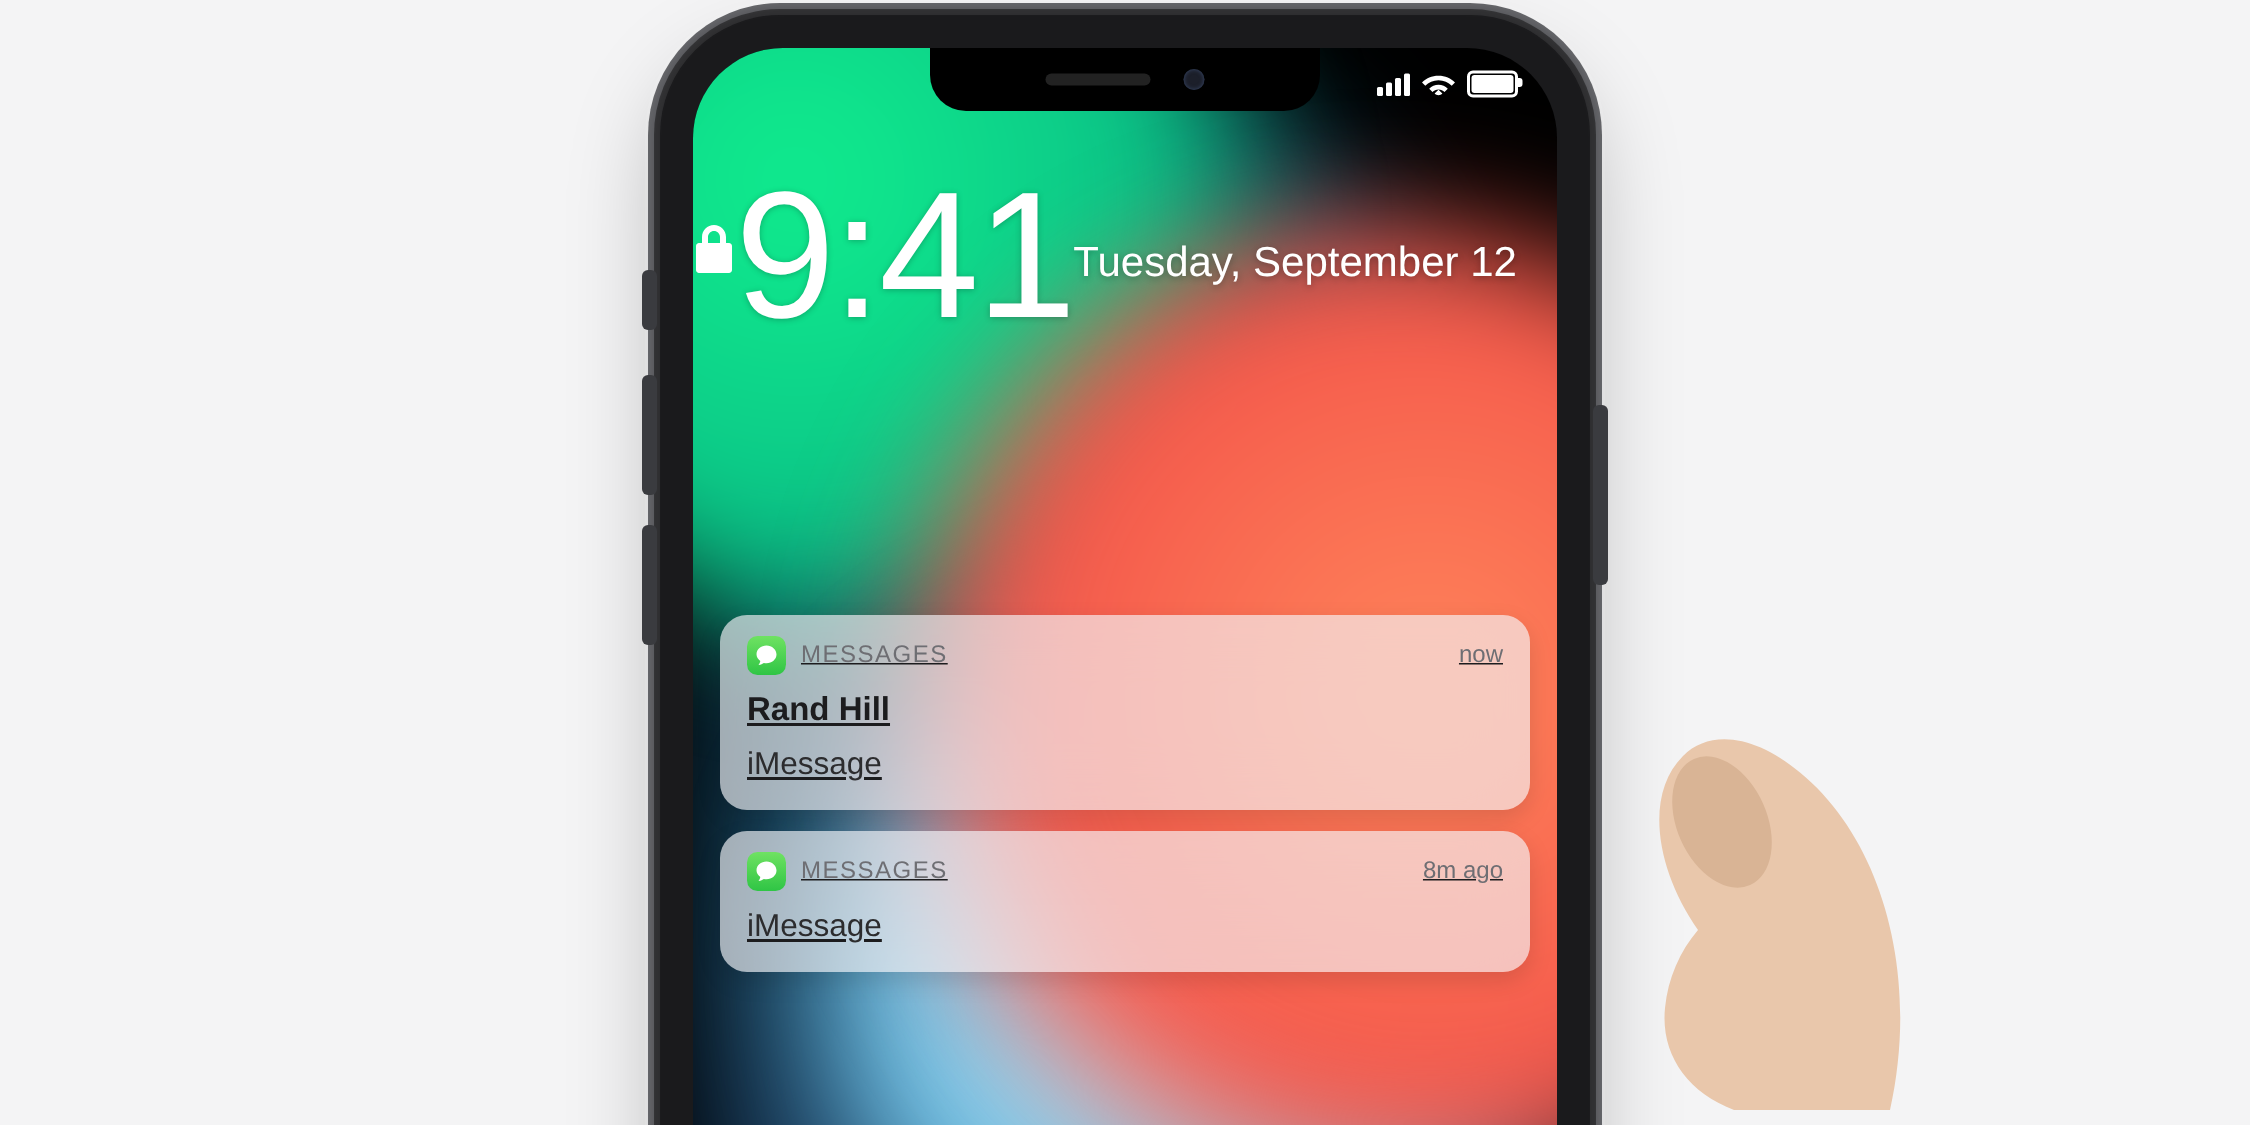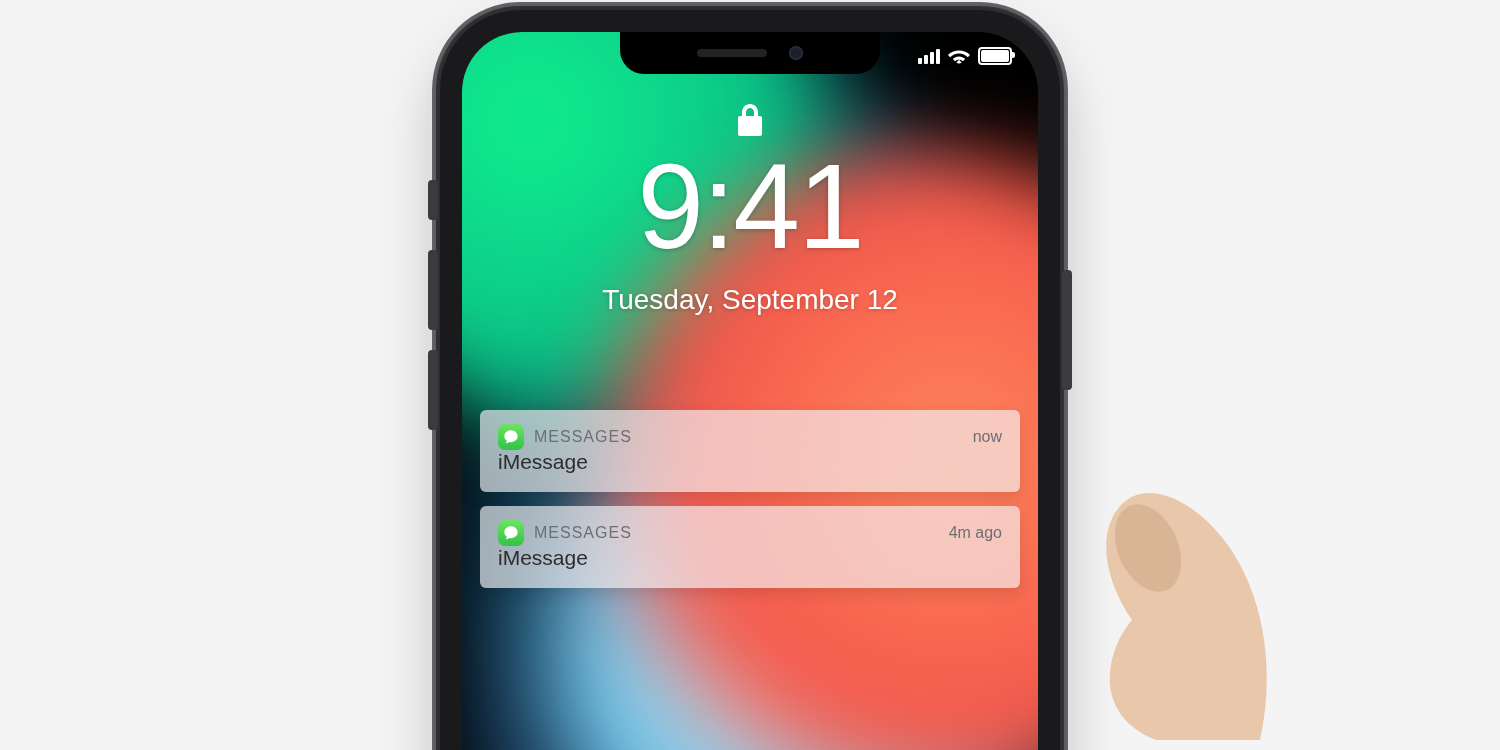--- a/index.html
+++ b/index.html
@@ -103,21 +103,21 @@
   .signal i:nth-child(3){height:12px}.signal i:nth-child(4){height:15px}
   .battery { width:30px; height:14px; border:2px solid #fff; border-radius:4px; position:relative; }
   .battery::after{ content:""; position:absolute; right:-5px; top:3px; width:3px; height:6px;
                    background:#fff; border-radius:0 2px 2px 0; }
   .battery i{ position:absolute; inset:1px; background:#fff; border-radius:2px; }
 
   
   .ls-content {
     position: absolute;
     top: 70px; left: 0; right: 0;
-    display: flex; flex-direction: column; align-items: center;
+    display: flex; flex-direction: row; align-items: center;
     color: #fff;
     z-index: 30;
     text-shadow: 0 1px 4px rgba(0,0,0,.25);
   }
   .ls-time {
     font-size: 120px;
     font-weight: 200;
     line-height: 1;
     letter-spacing: -2px;
     margin-top: 8px;
@@ -132,40 +132,41 @@
   .notif-stack {
     position: absolute;
     top: 378px;
     left: 18px; right: 18px;
     display: flex; flex-direction: column; gap: 14px;
     z-index: 30;
   }
   .notif {
     background: rgba(245,245,247,.65);
     backdrop-filter: blur(20px);
-    border-radius: 6px;
+    border-radius: 18px;
     padding: 14px 18px 18px;
     color: #1c1c1e;
     box-shadow: 0 6px 16px rgba(0,0,0,.12);
+    text-decoration: underline;
   }
   .notif-head {
     display: flex; align-items: center; gap: 10px;
     font-size: 16px; letter-spacing: 1px;
     color: #6e6e73;
     text-transform: uppercase;
   }
   .notif-head .ts { margin-left: auto; text-transform:none; letter-spacing:0; }
   .notif-icon {
     width: 26px; height: 26px; border-radius: 7px;
     background: linear-gradient(#6fe262,#2fc545);
     display:flex; align-items:center; justify-content:center;
   }
   .notif-icon svg { width:16px; height:16px; fill:#fff; }
   .notif-sender { font-size: 22px; font-weight:600; margin-top:10px; }
-  .notif-body   { font-size: 21px; margin-top:0; color:#2c2c2e; }
+  .notif-body   { font-size: 21px; margin-top:12px; color:#2c2c2e; }
 
   
   .hand {
     position:absolute;
     width: 920px;
     height: 560px;
     left: 50%;
     bottom: -300px;
     transform: translateX(-43%) rotate(-6deg);
     z-index: -1;
@@ -253,32 +254,33 @@
       <div class="notif">
         <div class="notif-head">
           <span class="notif-icon">
             <svg viewBox="0 0 24 24">
                 <path d="M12 2C6.5 2 2 5.9 2 10.7c0 2.7 1.5 5.1 3.8 6.7-.2 1.2-.8 2.8-1.8 4 2.3-.3 4.2-1.2 5.4-2 .8.2 1.7.3 2.6.3 5.5 0 10-3.9 10-8.7S17.5 2 12 2z"></path>
               </svg>
           </span>
           <span>MESSAGES</span>
           <span class="ts">now</span>
         </div>
+        <div class="notif-sender">Rand Hill</div>
         <div class="notif-body">iMessage</div>
       </div>
 
       <div class="notif">
         <div class="notif-head">
           <span class="notif-icon">
             <svg viewBox="0 0 24 24">
                 <path d="M12 2C6.5 2 2 5.9 2 10.7c0 2.7 1.5 5.1 3.8 6.7-.2 1.2-.8 2.8-1.8 4 2.3-.3 4.2-1.2 5.4-2 .8.2 1.7.3 2.6.3 5.5 0 10-3.9 10-8.7S17.5 2 12 2z"></path>
               </svg>
           </span>
           <span>MESSAGES</span>
-          <span class="ts">4m ago</span>
+          <span class="ts">8m ago</span>
         </div>
         <div class="notif-body">iMessage</div>
       </div>
 
     </div>
   </div>
 </div>
 
 <svg class="thumb" viewBox="0 0 240 320">
   <path class="skin" d="

